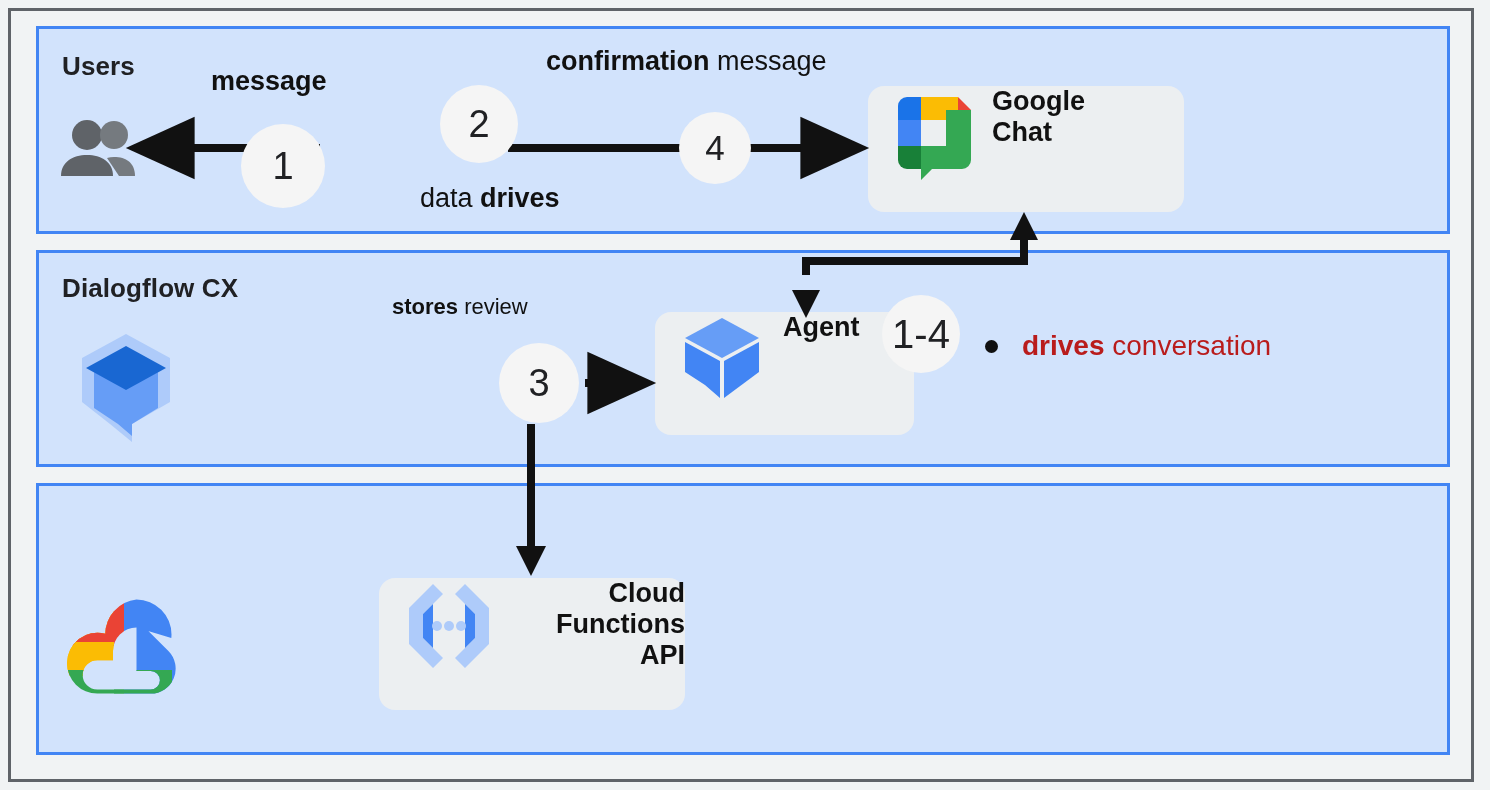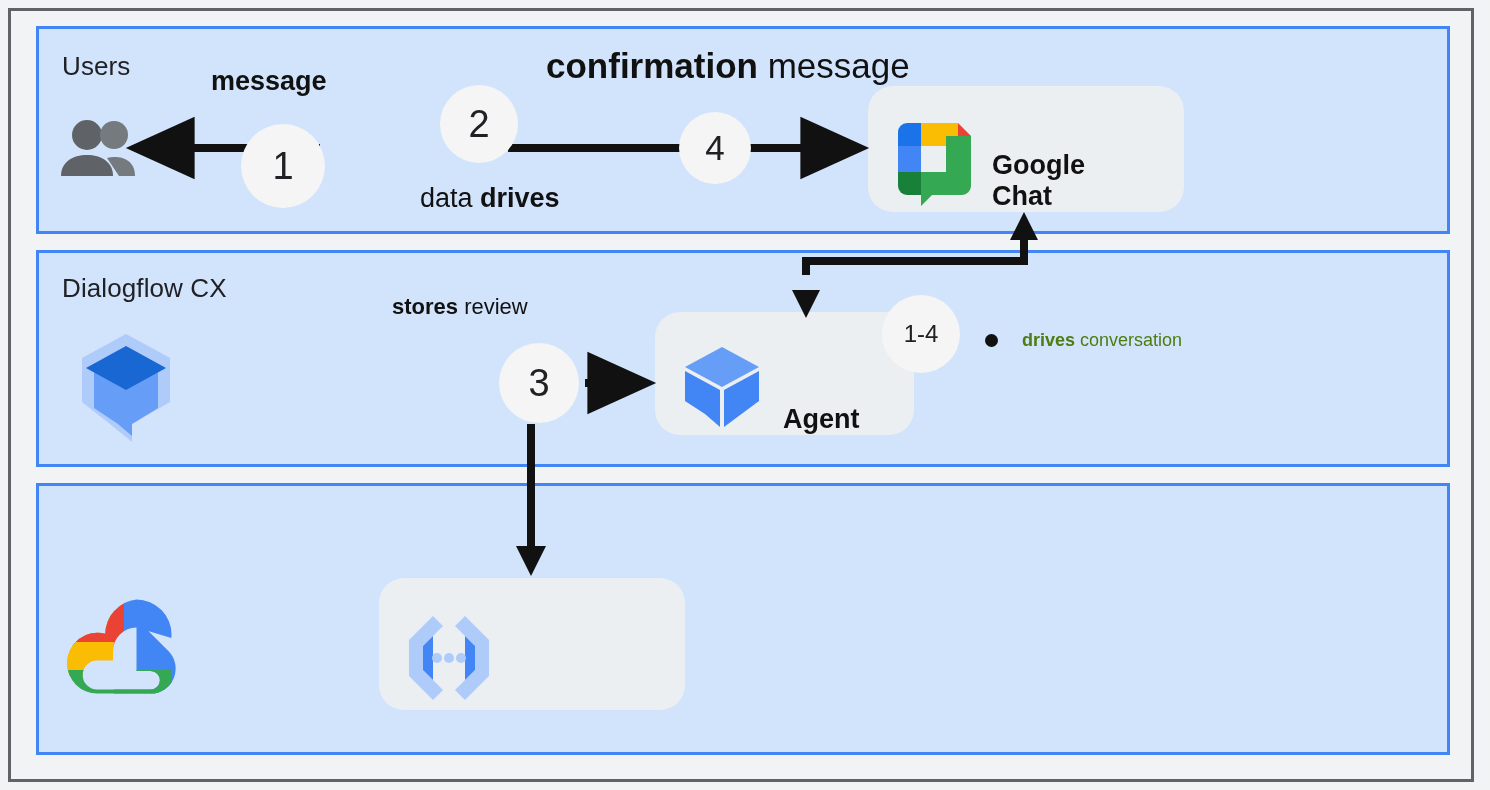--- a/index.html
+++ b/index.html
@@ -30,34 +30,34 @@
   #lane-dfcx    {left:36px; top:250px; width:1414px; height:217px;}
   #lane-gcp     {left:36px; top:483px; width:1414px; height:272px;}
 
   .lane-title{
     position:absolute;
     color:#202124;
     font-size:26px;
     line-height:32px;
     letter-spacing:0.1px;
     white-space:pre-line;
-    font-weight:400;
+    font-weight:700;
   }
 
   
   .lbl{position:absolute;color:#111;white-space:nowrap;}
   .lbl b{font-weight:700;}
 
   
   .card{
     position:absolute;
     background:#eceff1;
-    border-radius:25px;
+    border-radius:16px;
     display:flex;
-    align-items:flex-end;
+    align-items:flex-start;
     box-sizing:border-box;
   }
   .card-label{
     color:#111;
     font-weight:700;
     font-size:27px;
     line-height:31px;
     white-space:pre-line;
   }
 
@@ -75,21 +75,21 @@
   
   #wires{position:absolute;left:0;top:0;width:1490px;height:790px;pointer-events:none;z-index:3;}
 
   
   #agent-notes{
     position:absolute;left:985px;top:330px;
     display:flex;flex-direction:column;gap:14px;
   }
   .note-row{display:flex;align-items:center;gap:24px;}
   .note-dot{width:13px;height:13px;border-radius:50%;background:#111;flex:0 0 auto;}
-  .note-text{font-size:18px;color:#4d7c0f;white-space:nowrap;}
+  .note-text{font-size:28px;color:#b91c1c;white-space:nowrap;}
 
   .icon{flex:0 0 auto;}
 </style>
 </head>
 <body>
 
 <div id="stage">
   <div class="frame"></div>
 
   <div class="lane" id="lane-users"></div>
@@ -119,21 +119,21 @@
         <path d="M89 24v50a9 9 0 0 1-9 9H50L39 94V60h25V24z" fill="#34a853"></path>
       </svg>
     </span>
     <span class="card-label" style="margin-left:14px;">Google
 Chat</span>
   </div>
 
   <div class="lbl" style="left:211px;top:66px;font-size:27px;">
     <b>message</b>
   </div>
-  <div class="lbl" style="left:546px;top:46px;font-size:35px;">
+  <div class="lbl" style="left:546px;top:46px;font-size:27px;">
     <b>confirmation</b><span> message</span>
   </div>
   <div class="lbl" style="left:420px;top:183px;font-size:27px;">
     <span>data </span><b>drives</b>
   </div>
 
   <div class="step" style="left:241px;top:124px;width:84px;height:84px;font-size:38px;">
     <span>1</span>
   </div>
   <div class="step" style="left:440px;top:85px;width:78px;height:78px;font-size:38px;">
@@ -158,21 +158,21 @@
     <span class="icon">
       <svg width="86" height="90" viewBox="0 0 86 90">
         <path d="M43 6 L80 26 L43 46 L6 26 Z" fill="#669df6"></path>
         <path d="M6 30 L41 49 V86 L26 73 L6 60 Z" fill="#4285f4"></path>
         <path d="M80 30 L45 49 V86 L80 60 Z" fill="#4285f4"></path>
       </svg>
     </span>
     <span class="card-label" style="margin-left:18px;">Agent</span>
   </div>
 
-  <div class="step" style="left:882px;top:295px;width:78px;height:78px;font-size:24px;">
+  <div class="step" style="left:882px;top:295px;width:78px;height:78px;font-size:40px;">
     <span>1-4</span>
   </div>
 
   <div class="lbl" style="left:392px;top:294px;font-size:22px;">
     <b>stores</b><span> review</span>
   </div>
 
   <div class="step" style="left:499px;top:343px;width:80px;height:80px;font-size:38px;">
     <span>3</span>
   </div>
@@ -221,20 +221,23 @@
         <path d="M24 36 L34 26 V70 L24 60 Z" fill="#4285f4"></path>
 
         <path d="M66 6 L56 16 L76 36 V60 L56 80 L66 90 L90 66 V30 Z" fill="#aecbfa"></path>
         <path d="M76 36 L66 26 V70 L76 60 Z" fill="#4285f4"></path>
 
         <circle cx="38" cy="48" r="5" fill="#aecbfa"></circle>
         <circle cx="50" cy="48" r="5" fill="#aecbfa"></circle>
         <circle cx="62" cy="48" r="5" fill="#aecbfa"></circle>
       </svg>
     </span>
+    <span class="card-label" style="margin-left:14px;text-align:right;flex:1;">Cloud
+Functions
+API</span>
   </div>
 
   <svg id="wires">
     <defs>
       <marker id="ah" markerWidth="9" markerHeight="9" refX="7.2" refY="4.5" orient="auto" markerUnits="strokeWidth">
         <path d="M0,0.6 L8.6,4.5 L0,8.4 z" fill="#111"></path>
       </marker>
     </defs>
 
     <line x1="747" y1="148" x2="858" y2="148" stroke="#111" stroke-width="8" marker-end="url(#ah)"></line>

